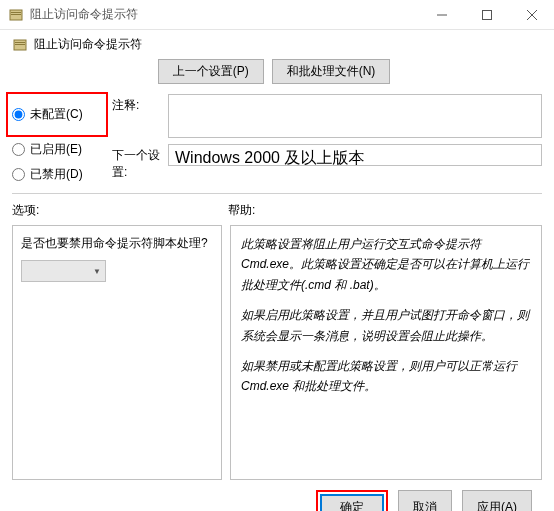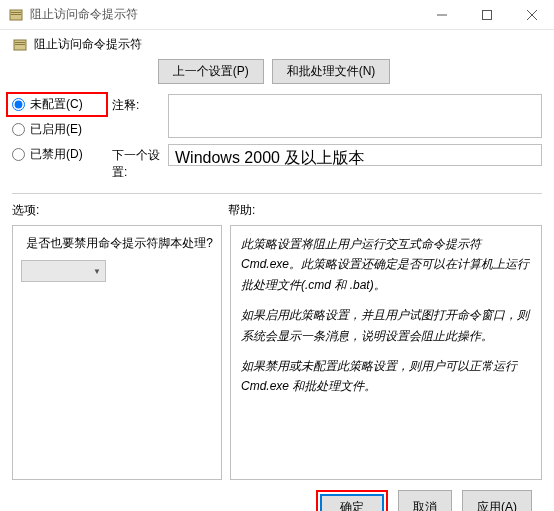--- a/index.html
+++ b/index.html
@@ -70,21 +70,21 @@
   padding-top: 2px;
 }
 .radio-row {
   display: flex;
   align-items: center;
   gap: 5px;
 }
 .radio-row input[type=radio] { margin: 0; }
 .highlight-red {
   border: 2px solid #ff0000;
-  padding: 2px 4px;
+  padding: 12px 4px;
   margin: -4px -6px;
 }
 .right-col { flex: 1; }
 .field-row {
   display: flex;
   align-items: flex-start;
   margin-bottom: 6px;
 }
 .field-label { width: 56px; padding-top: 3px; }
 .comment-box {
@@ -114,21 +114,20 @@
 .lower-area {
   display: flex;
   gap: 8px;
   margin-bottom: 6px;
 }
 .options-panel {
   width: 210px;
   border: 1px solid #c0c0c0;
   padding: 8px;
   height: 255px;
-  text-align: right;
 }
 .options-panel .opt-label {
   margin-bottom: 8px;
   line-height: 1.5;
 }
 .dropdown {
   width: 85px;
   height: 22px;
   border: 1px solid #c0c0c0;
   background: #e8e8e8;

